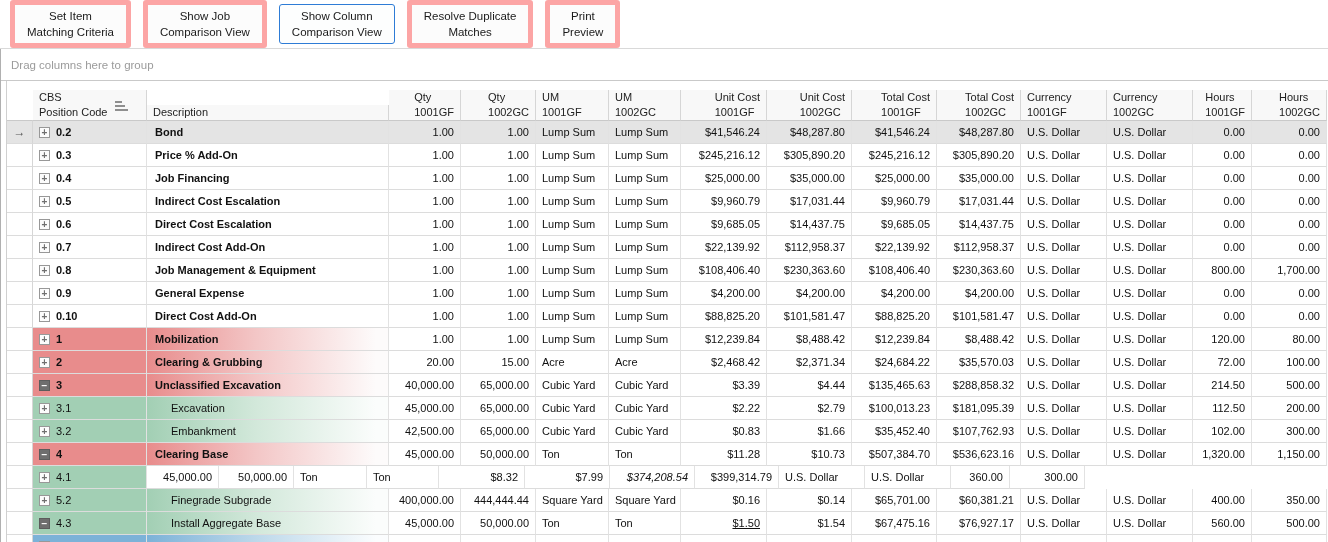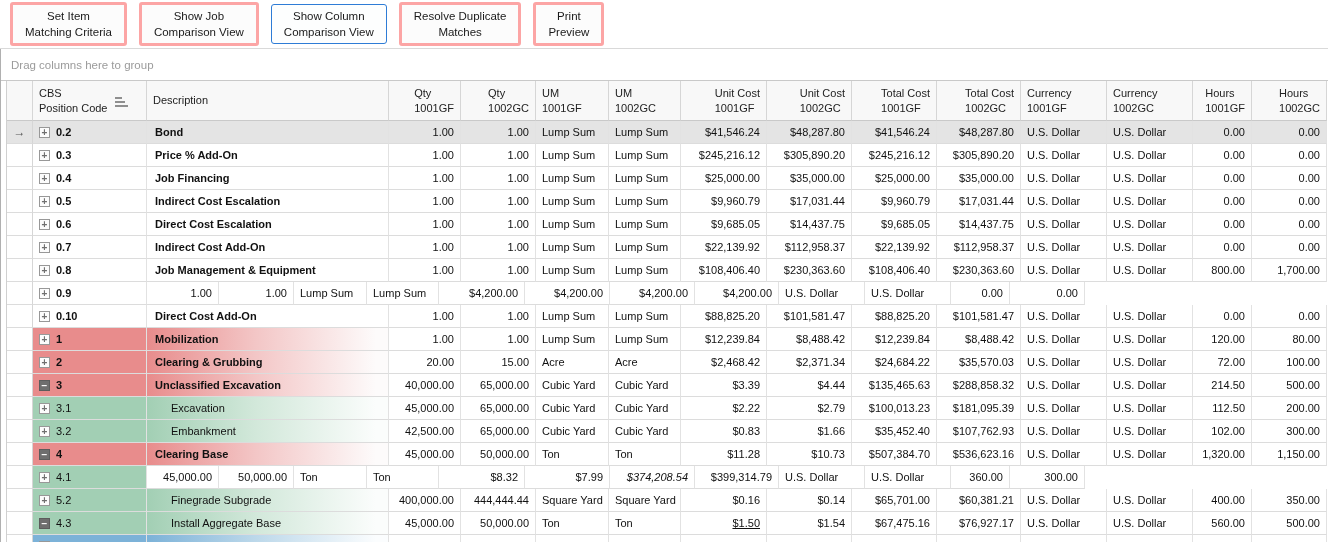--- a/index.html
+++ b/index.html
@@ -2,36 +2,36 @@
 <html><head>
 <meta charset="utf-8">
 <style>
   * { box-sizing: border-box; margin: 0; padding: 0; }
   html,body { width:1328px; height:542px; overflow:hidden; background:#fff;
     font-family:"Liberation Sans", sans-serif; }
 
   
   .toolbar { height:49px; background:#fff; border-bottom:1px solid #d9d9d9;
     display:flex; align-items:center; padding:0 10px; gap:12px; }
-  .tbtn { border:3px solid #fca5a5; border-radius:3px; background:#fcfcfc;
+  .tbtn { border:5px solid #fca5a5; border-radius:3px; background:#fcfcfc;
     min-height:37px; padding:3px 12px; font-size:11.5px; color:#1a1a1a;
     display:inline-flex; align-items:center; justify-content:center;
     text-align:center; white-space:pre-line; line-height:1.4; cursor:default; }
   .tbtn.active { border:1px solid #2e7cd6; background:#fdfefe; }
 
   
   .grid-area { border-left:1px solid #b0b0b0; height:493px; }
   .group-panel { height:32px; display:flex; align-items:center; padding-left:10px;
     font-size:11.5px; color:#9b9b9b; background:#ffffff; border-bottom:1px solid #c9c9c9; }
   .grid-scroll { display:flex; }
   .gutter { width:6px; border-right:1px solid #d0d0d0; background:#fff; flex:0 0 6px; }
   .grid { width:1320px; }
 
   
-  .ghead { display:flex; height:40px; }
+  .ghead { display:flex; height:40px;align-items:flex-end; }
   .hcell { background:#f8f8f8; border-right:1px solid #d6d6d6; border-bottom:1px solid #c9c9c9;
     font-size:11px; color:#222; display:flex; align-items:center; padding:0 6px;
     white-space:pre-line; line-height:1.35; overflow:hidden; }
   .sort-ic { display:inline-block; margin-left:7px; }
   .sort-ic i { display:block; height:2px; background:#8f8f8f; margin-top:2px; }
   .sort-ic i:nth-child(1){ width:7px; }
   .sort-ic i:nth-child(2){ width:10px; }
   .sort-ic i:nth-child(3){ width:13px; }
 
   
@@ -251,20 +251,21 @@
             <div class="gcell a-l" style="width: 86px;">U.S. Dollar</div>
             <div class="gcell a-r" style="width: 59px;">800.00</div>
             <div class="gcell a-r" style="width: 75px;">1,700.00</div>
           </div>
           <div class="grow">
             <div class="gcell a-c ind" style="width: 26px;"></div>
             <div class="gcell a-l bold" style="width: 114px;">
               <span class="expicon">+</span>
               <span>0.9</span>
             </div>
+            <div class="gcell a-l bold" style="width: 242px; padding-left: 8px;">General Expense</div>
             <div class="gcell a-r" style="width: 72px;">1.00</div>
             <div class="gcell a-r" style="width: 75px;">1.00</div>
             <div class="gcell a-l" style="width: 73px;">Lump Sum</div>
             <div class="gcell a-l" style="width: 72px;">Lump Sum</div>
             <div class="gcell a-r" style="width: 86px;">$4,200.00</div>
             <div class="gcell a-r" style="width: 85px;">$4,200.00</div>
             <div class="gcell a-r" style="width: 85px;">$4,200.00</div>
             <div class="gcell a-r" style="width: 84px;">$4,200.00</div>
             <div class="gcell a-l" style="width: 86px;">U.S. Dollar</div>
             <div class="gcell a-l" style="width: 86px;">U.S. Dollar</div>

